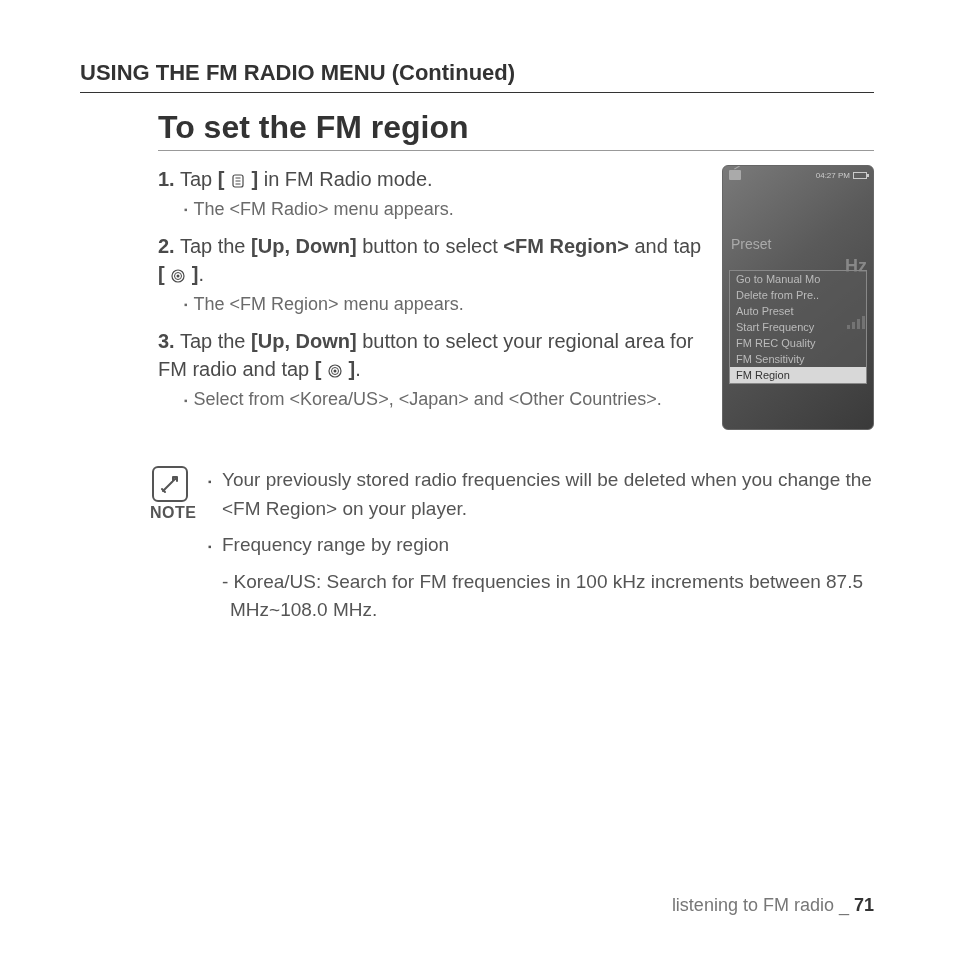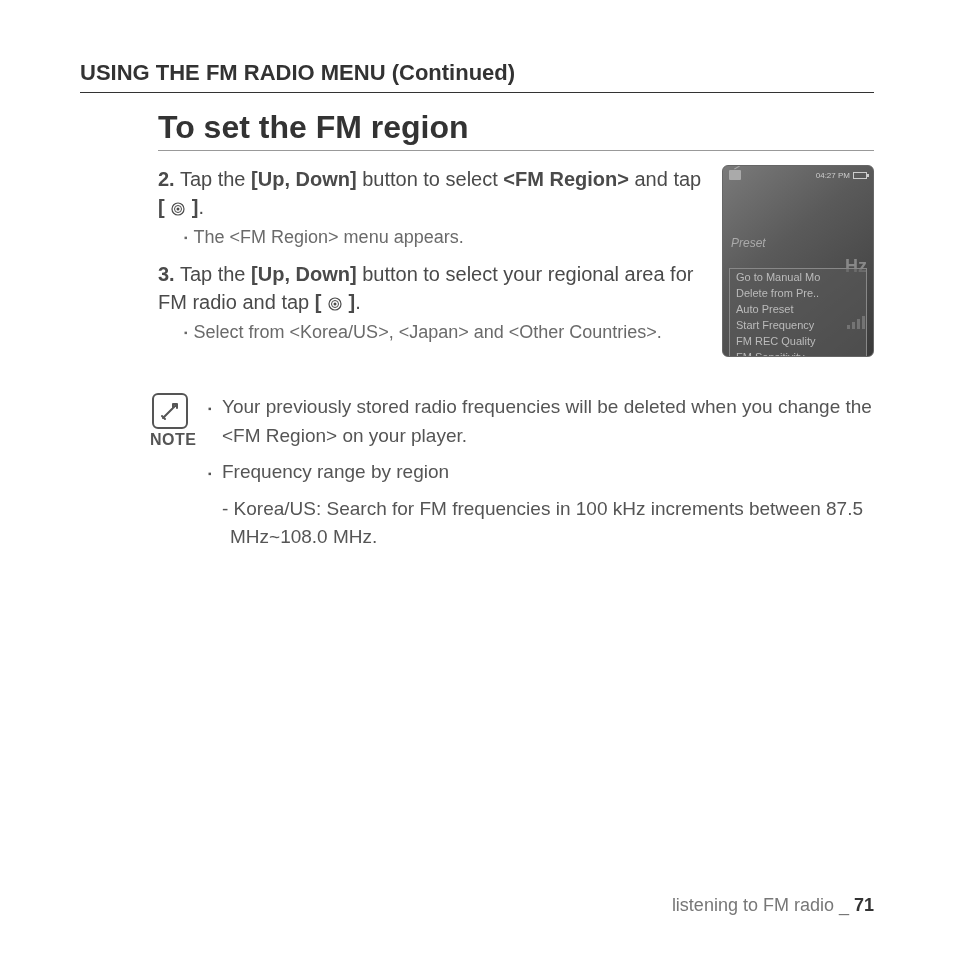--- a/index.html
+++ b/index.html
@@ -69,21 +69,21 @@
   .icon-inline {
     display: inline-flex;
     align-items: center;
     justify-content: center;
     width: 16px;
     height: 16px;
     vertical-align: -2px;
   }
   .device {
     width: 152px;
-    height: 192px;
+    height: 265px;
     background: linear-gradient(140deg, #7a7a7a 0%, #5a5a5a 40%, #3a3a3a 100%);
     border-radius: 6px;
     border: 1px solid #666;
     flex-shrink: 0;
     position: relative;
     overflow: hidden;
     font-size: 10px;
     color: #ccc;
   }
   .device-header {
@@ -108,24 +108,23 @@
     transform: rotate(-30deg);
   }
   .status-right { display:flex; gap:3px; align-items:center; }
   .batt {
     width: 14px; height: 7px;
     border: 1px solid #ccc;
     position: relative;
   }
   .batt::after { content:""; position:absolute; right:-3px; top:1px; width:2px; height:3px; background:#ccc; }
   .preset-label {
-    font-size: 12px;
+    font-size: 14px;
     color: #aaa;
     padding: 52px 8px 2px 8px;
-    font-style: italic;
   }
   .menu-box {
     margin: 16px 6px;
     background: rgba(90,90,90,0.6);
     border: 1px solid #888;
   }
   .menu-item {
     font-size: 11px;
     color: #bbb;
     padding: 2px 6px;
@@ -217,20 +216,34 @@
 <body>
 
 <div class="page-title">USING THE FM RADIO MENU (Continued)</div>
 
 <div class="content">
   <div class="section-title">To set the FM region</div>
 
   <div class="steps-wrap">
     <div class="steps">
 
+      <div class="step">
+        <div class="step-line">
+          <span class="step-num">1.</span>
+          <span>Tap </span><span class="bold">[ </span><span class="icon-inline">
+              <svg width="12" height="14" viewBox="0 0 12 14">
+                <rect x="1" y="1" width="10" height="12" rx="2" fill="none" stroke="#4a4a4a" stroke-width="1.2"></rect>
+                <line x1="3.5" y1="4" x2="8.5" y2="4" stroke="#4a4a4a" stroke-width="1"></line>
+                <line x1="3.5" y1="7" x2="8.5" y2="7" stroke="#4a4a4a" stroke-width="1"></line>
+                <line x1="3.5" y1="10" x2="8.5" y2="10" stroke="#4a4a4a" stroke-width="1"></line>
+              </svg>
+            </span><span class="bold"> ]</span><span> in FM Radio mode.</span>
+        </div>
+        <div class="sub">The &lt;FM Radio&gt; menu appears.</div>
+      </div>
 
       <div class="step">
         <div class="step-line">
           <span class="step-num">2.</span>
           <span>Tap the </span><span class="bold">[Up, Down]</span><span> button to select </span><span class="bold">&lt;FM Region&gt;</span><span> and tap </span><span class="bold">[ </span><span class="icon-inline">
               <svg width="14" height="14" viewBox="0 0 14 14">
                 <circle cx="7" cy="7" r="6" fill="none" stroke="#4a4a4a" stroke-width="1.2"></circle>
                 <circle cx="7" cy="7" r="3.5" fill="none" stroke="#4a4a4a" stroke-width="1"></circle>
                 <circle cx="7" cy="7" r="1.5" fill="#4a4a4a"></circle>
               </svg>

